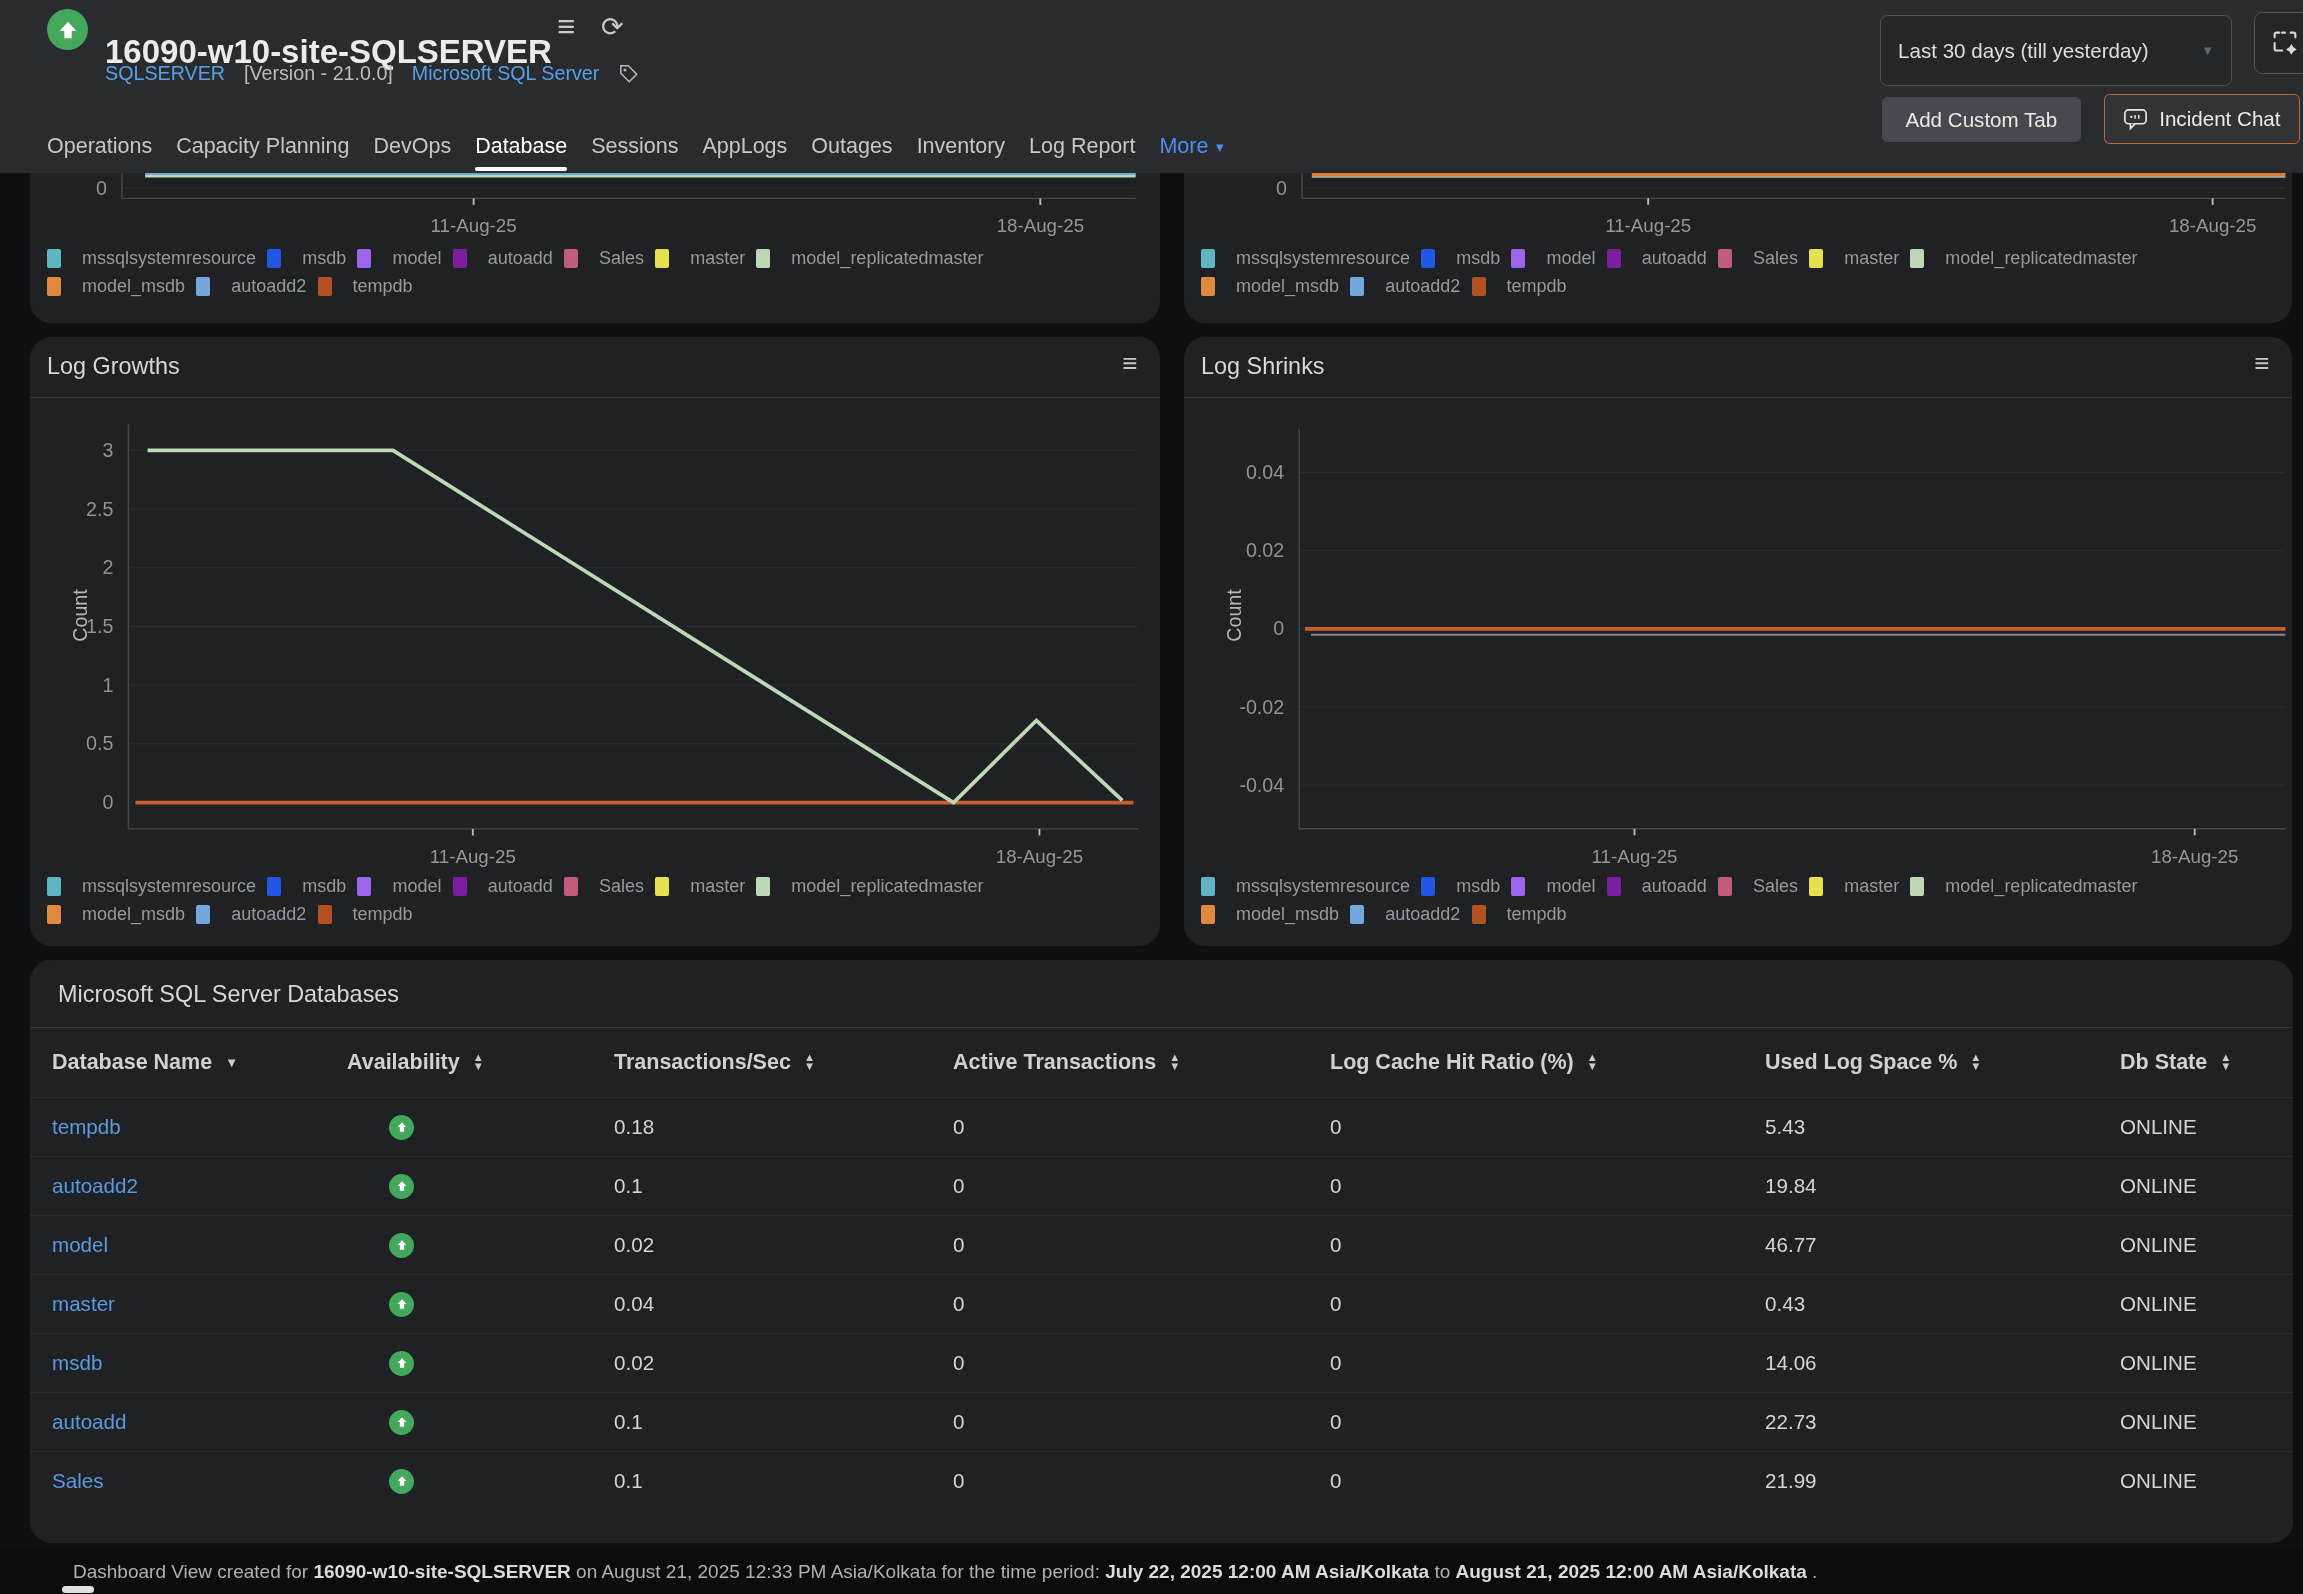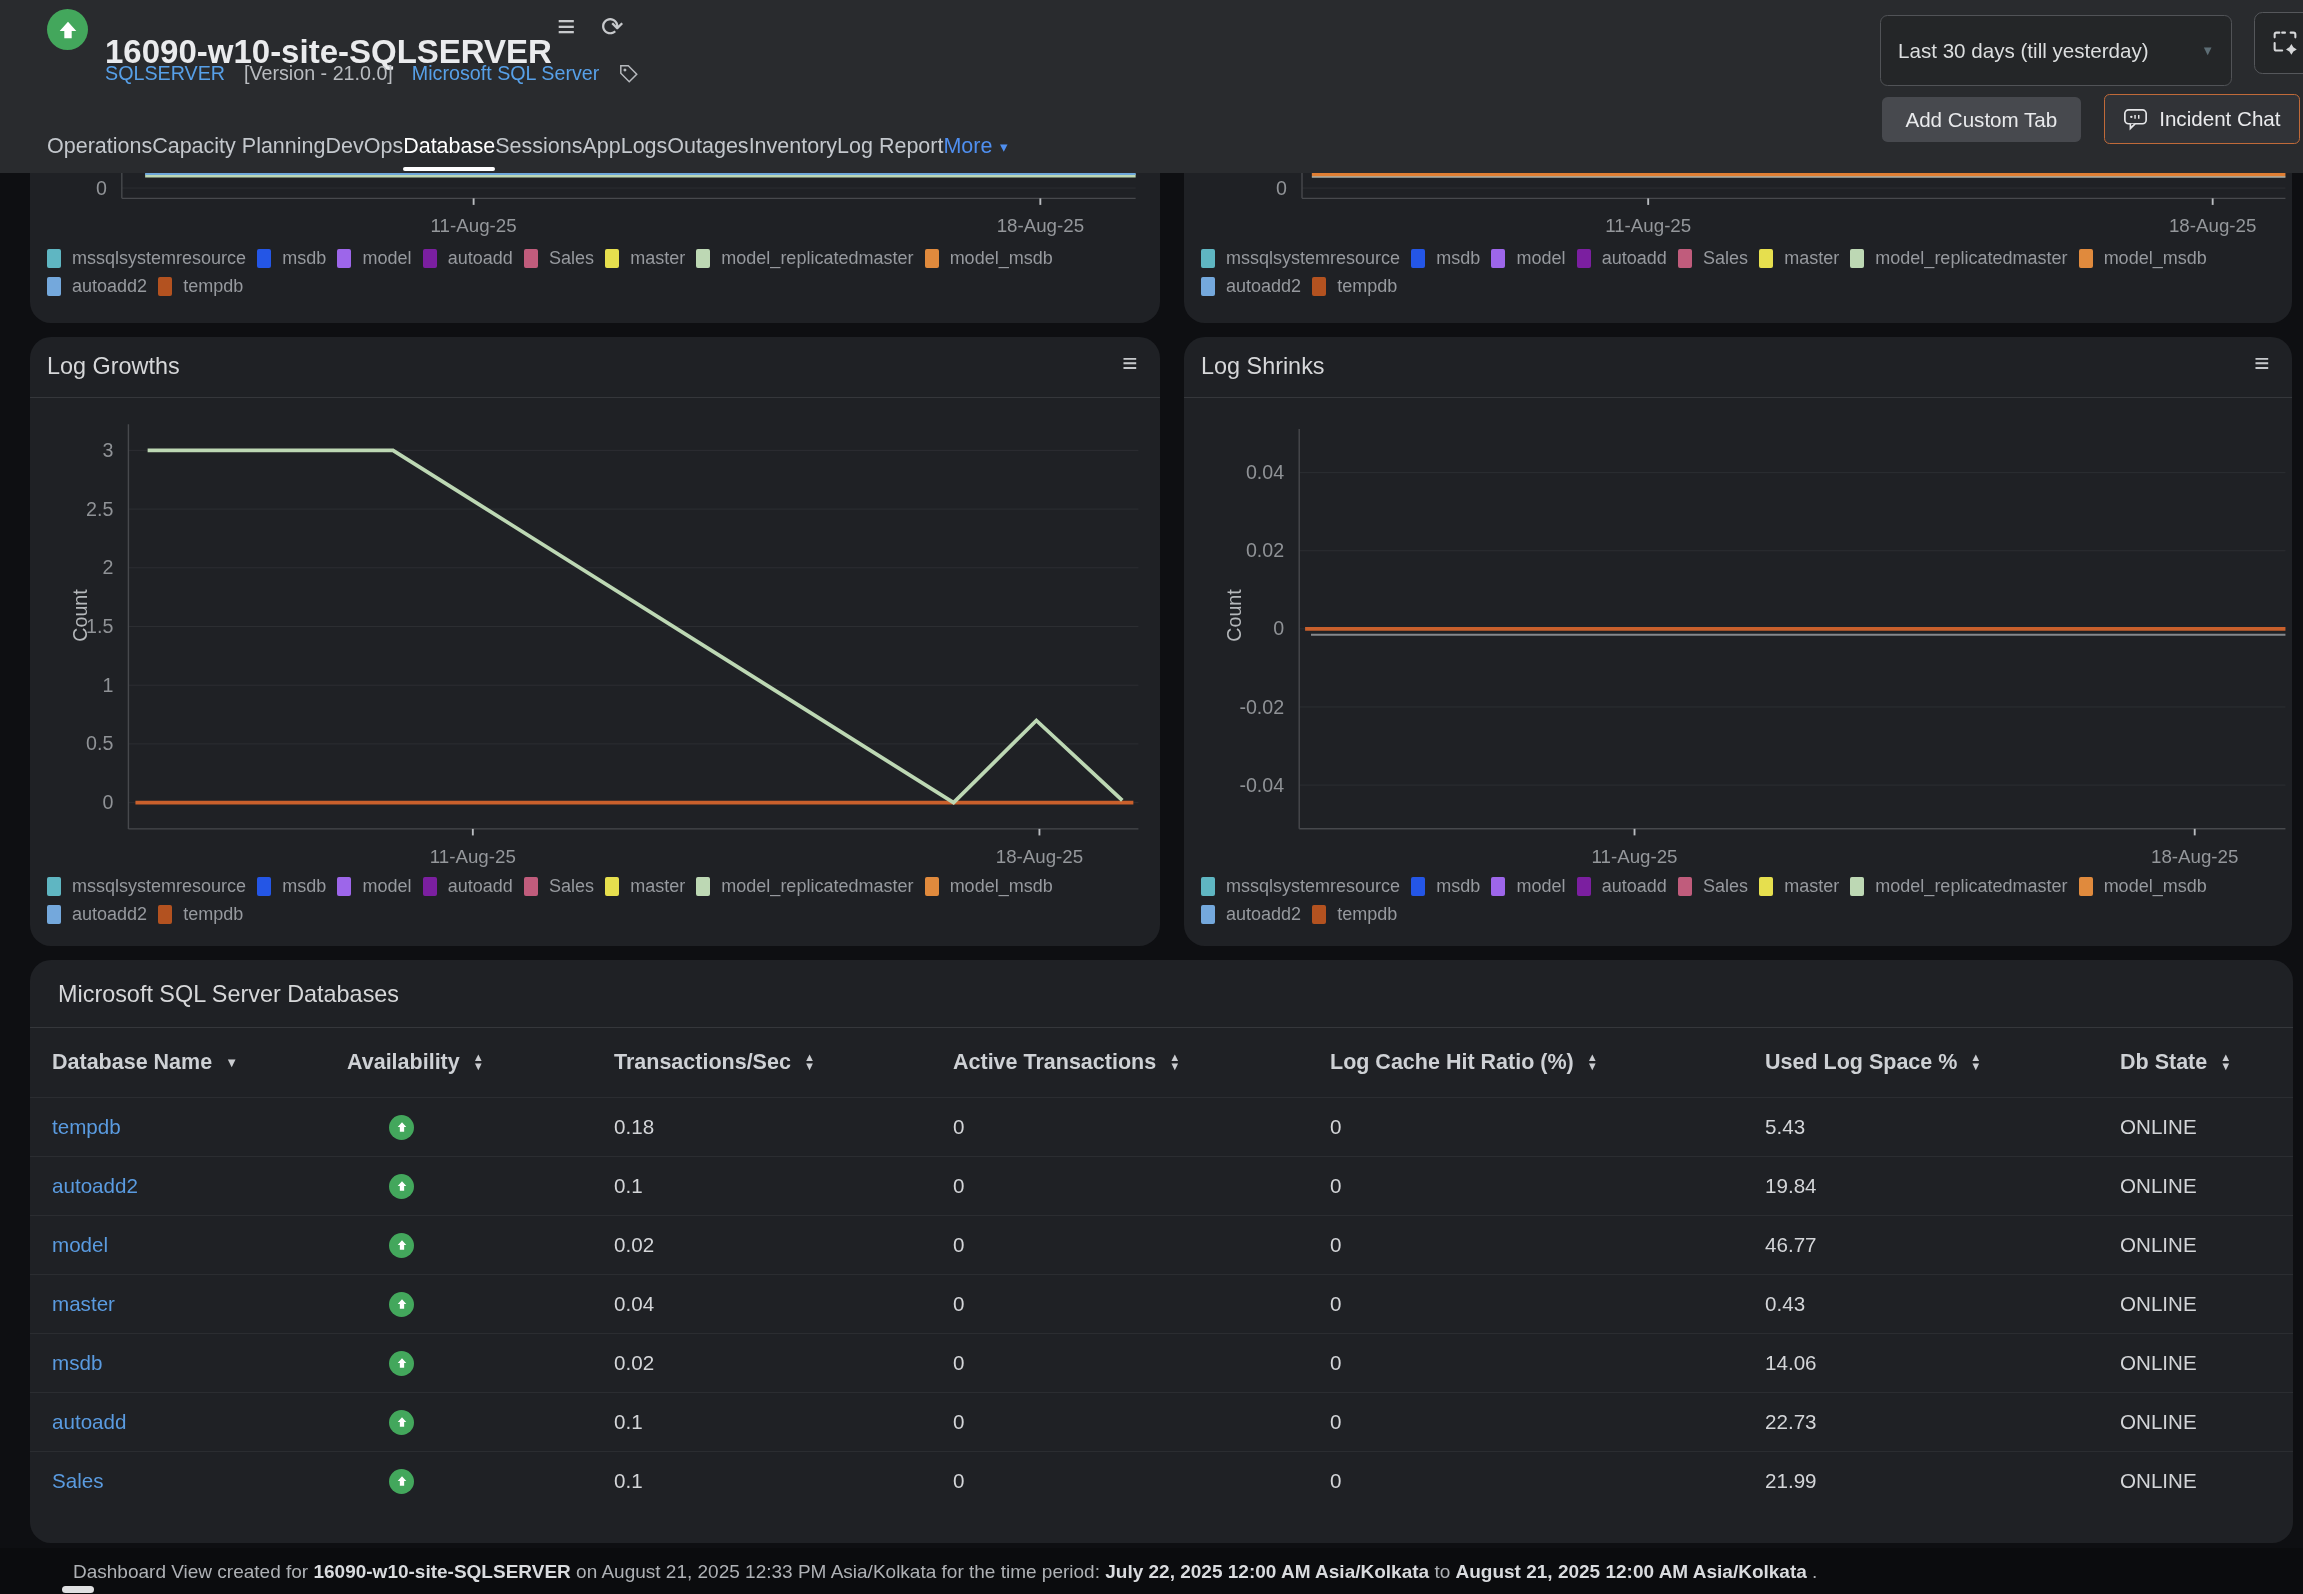--- a/index.html
+++ b/index.html
@@ -9,21 +9,21 @@
   
   .topbar{position:absolute;left:0;top:0;width:2304px;height:173px;background:#292b2e;}
   .status-circle{position:absolute;left:47px;top:9.4px;width:41px;height:41px;border-radius:50%;
        background:#43a75c;display:flex;align-items:center;justify-content:center;}
   .page-title{position:absolute;left:105px;top:11.2px;font-size:33px;font-weight:600;color:#eaebed;}
   .title-menu{position:absolute;left:557px;top:9.4px;font-size:31px;color:#c7c9cc;cursor:pointer;}
   .title-refresh{position:absolute;left:601px;top:11.2px;font-size:27px;color:#c7c9cc;cursor:pointer;}
   .subtitle{position:absolute;left:105px;top:62px;display:flex;align-items:center;gap:19px;font-size:19.7px;}
   .sub-link{color:#57a0e8;cursor:pointer;}
   .sub-version{color:#b9bcc0;}
-  .tabs{position:absolute;left:47px;top:120px;height:53px;display:flex;align-items:center;}
+  .tabs{position:absolute;left:47px;top:120px;height:53px;display:flex;gap:24px;align-items:center;}
   .tab{font-size:21.5px;color:#c3c7cc;height:53px;display:flex;align-items:center;position:relative;cursor:pointer;white-space:nowrap;}
   .tab.active{color:#ffffff;font-weight:500;}
   .tab.active::after{content:"";position:absolute;left:0;right:0;bottom:1.9px;height:3.7px;background:#ffffff;border-radius:1.9px;}
   .tab.more{color:#4f8ff0;gap:7.5px;}
   .time-range{position:absolute;left:1880px;top:15px;width:352px;height:71px;border:0.9px solid #515357;
        border-radius:7.5px;background:#242628;display:flex;align-items:center;padding:0 17px;box-sizing:border-box;cursor:pointer;}
   .time-range-label{font-size:20.6px;color:#dcdedf;}
   .time-caret{margin-left:auto;font-size:13px;color:#5d6d75;}
   .export-btn{position:absolute;left:2254px;top:12px;width:60px;height:60px;border:0.9px solid #55575b;
        border-radius:8.4px;background:#242628;display:flex;align-items:center;justify-content:center;cursor:pointer;}
@@ -48,21 +48,21 @@
   .grid{stroke:#2d2f33;stroke-width:1;}
   .axis{stroke:#47494d;stroke-width:1.5;}
   .tickline{stroke:#b9bcc0;stroke-width:2;}
   .ytick{fill:#8f9296;font-size:21px;font-family:"Liberation Sans",sans-serif;}
   .xtick{fill:#94979b;font-size:20px;font-family:"Liberation Sans",sans-serif;}
   .count-label{position:absolute;left:7.5px;top:267px;width:84px;text-align:center;transform:rotate(-90deg);
        font-size:19.7px;color:#b5b8bb;}
   .legend{position:absolute;display:flex;flex-wrap:wrap;column-gap:11.2px;row-gap:6.6px;align-items:center;}
   .legend.top{left:17px;top:75px;width:1012px;}
   .legend.mid{left:17px;top:539px;width:1012px;}
-  .lgi{display:flex;align-items:center;gap:11px;cursor:pointer;}
+  .lgi{display:flex;align-items:center;gap:21px;cursor:pointer;}
   .sw{width:14px;height:19px;border-radius:1.9px;display:inline-block;}
   .lgt{font-size:18px;color:#96999e;}
 
   
   .table-title{position:absolute;left:28px;top:20.6px;font-size:23.4px;color:#d6d7d9;}
   .table-divider{position:absolute;left:0;right:0;top:67px;height:0.9px;background:#35373b;}
   table.db{position:absolute;left:0;top:67px;width:2263px;border-collapse:collapse;table-layout:fixed;}
   table.db col:nth-child(1){width:316px;} table.db col:nth-child(2){width:267px;}
   table.db col:nth-child(3){width:339px;} table.db col:nth-child(4){width:377px;}
   table.db col:nth-child(5){width:435px;} table.db col:nth-child(6){width:355px;}

